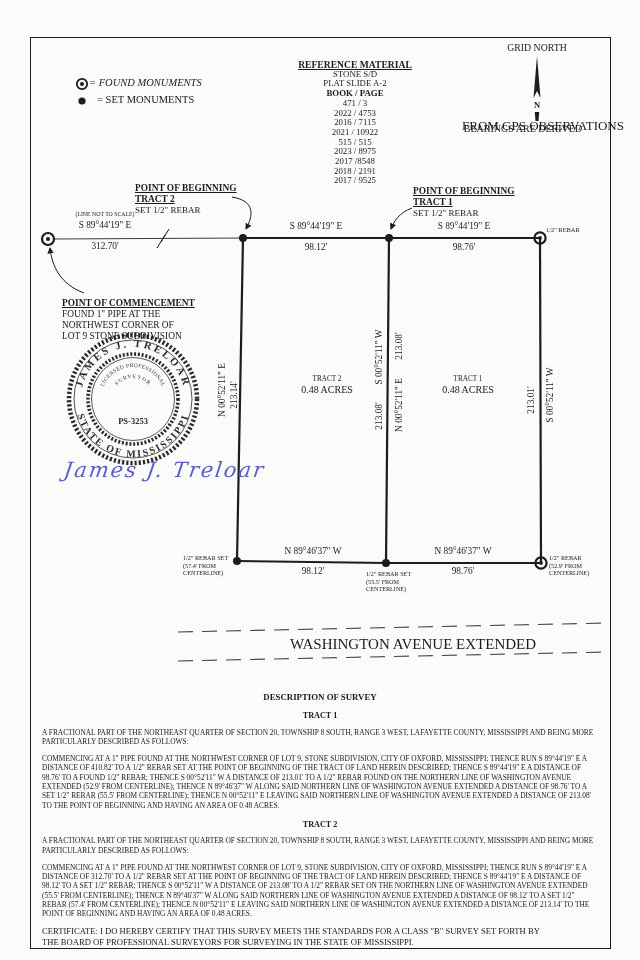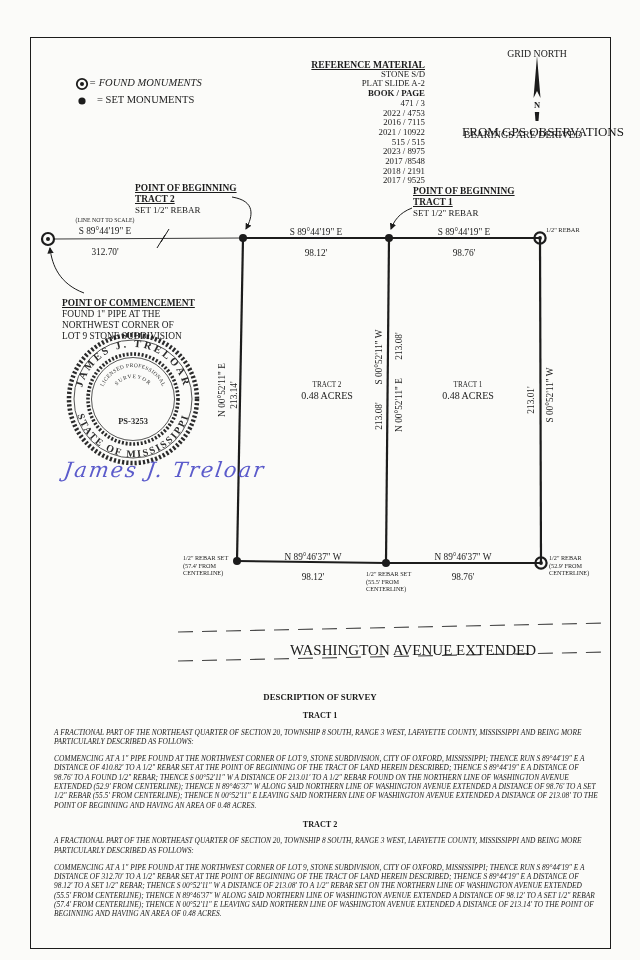--- a/index.html
+++ b/index.html
@@ -1,31 +1,31 @@
 <!DOCTYPE html>
 <html><head>
 <meta charset="utf-8">
 <style>
   html,body{margin:0;padding:0;background:#f6f6f4;}
   .page{position:relative;width:640px;height:960px;background:#fbfbf9;overflow:hidden;
         font-family:"Liberation Serif",serif;color:#1b1b1b;}
   .border{position:absolute;left:30px;top:37px;width:579px;height:910px;border:1.6px solid #1c1c1c;}
   .abs{position:absolute;white-space:nowrap;}
-  .ctr{text-align:center;margin-top:6px;}
+  .ctr{text-align:center;}
   .b{font-weight:bold;}
   .u{text-decoration:underline;}
   .rot{transform:translate(-50%,-50%) rotate(-90deg);transform-origin:center;}
   .lbl9{font-size:9.3px;}
   .lbl10{font-size:10.5px;}
   .tiny{font-size:6.2px;line-height:7.6px;}
   svg{position:absolute;left:0;top:0;}
   .desc{position:absolute;left:42px;top:693px;width:556px;font-size:7.4px;line-height:9.3px;text-align:left;}
   .desc .h1{text-align:center;font-weight:bold;font-size:8.8px;margin:0 0 9px 0;}
   .desc .h2{text-align:center;font-weight:bold;font-size:8.2px;margin:0 0 7px 0;}
-  .desc p{margin:0 0 8px 12px;font-style:italic;}
+  .desc p{margin:0 0 8px 0;}
   .sig{font-family:"DejaVu Serif",serif;font-style:italic;font-size:21px;color:#5b5bcb;
        transform:skewX(-8deg);letter-spacing:2px;}
 </style>
 </head>
 <body>
 
 <div class="page">
   <div class="border"></div>
 
   <svg width="640" height="960" viewBox="0 0 640 960">
@@ -109,21 +109,21 @@
       <text font-size="5.4" letter-spacing="1">
         <textPath href="#sealIn2" startOffset="50%" text-anchor="middle">SURVEYOR</textPath>
       </text>
       <text x="133" y="424" font-size="8.5" font-weight="bold" text-anchor="middle">PS-3253</text>
     </g>
   </svg>
 
   <div class="abs lbl10" style="left:89px;top:77px;font-style:italic;">= FOUND MONUMENTS</div>
   <div class="abs lbl10" style="left:97px;top:94px;">= SET MONUMENTS</div>
 
-  <div class="abs ctr" style="left:285px;top:54px;width:140px;font-size:8.8px;line-height:9.7px;white-space:normal;text-align:right;">
+  <div class="abs ctr" style="left:285px;top:60px;width:140px;font-size:8.8px;line-height:9.7px;white-space:normal;">
     <div class="b u" style="font-size:9.6px;">REFERENCE MATERIAL</div>
     <div>STONE S/D</div>
     <div>PLAT SLIDE A-2</div>
     <div class="b">BOOK / PAGE</div>
     <div>471 / 3</div>
     <div>2022 / 4753</div>
     <div>2016 / 7115</div>
     <div>2021 / 10922</div>
     <div>515 / 515</div>
     <div>2023 / 8975</div>
@@ -207,13 +207,14 @@
   <div class="desc" style="white-space:normal;">
     <div class="h1">DESCRIPTION OF SURVEY</div>
     <div class="h2">TRACT 1</div>
     <p>A FRACTIONAL PART OF THE NORTHEAST QUARTER OF SECTION 20, TOWNSHIP 8 SOUTH, RANGE 3 WEST, LAFAYETTE COUNTY, MISSISSIPPI AND BEING MORE PARTICULARLY DESCRIBED AS FOLLOWS:</p>
     <p>COMMENCING AT A 1" PIPE FOUND AT THE NORTHWEST CORNER OF LOT 9, STONE SUBDIVISION, CITY OF OXFORD, MISSISSIPPI; THENCE RUN S 89°44'19" E A DISTANCE OF 410.82' TO A 1/2" REBAR SET AT THE POINT OF BEGINNING OF THE TRACT OF LAND HEREIN DESCRIBED; THENCE S 89°44'19" E A DISTANCE OF 98.76' TO A FOUND 1/2" REBAR; THENCE S 00°52'11" W A DISTANCE OF 213.01' TO A 1/2" REBAR FOUND ON THE NORTHERN LINE OF WASHINGTON AVENUE EXTENDED (52.9' FROM CENTERLINE); THENCE N 89°46'37" W ALONG SAID NORTHERN LINE OF WASHINGTON AVENUE EXTENDED A DISTANCE OF 98.76' TO A SET 1/2" REBAR (55.5' FROM CENTERLINE); THENCE N 00°52'11" E LEAVING SAID NORTHERN LINE OF WASHINGTON AVENUE EXTENDED A DISTANCE OF 213.08' TO THE POINT OF BEGINNING AND HAVING AN AREA OF 0.48 ACRES.</p>
     <div class="h2" style="margin-top:10px;">TRACT 2</div>
     <p>A FRACTIONAL PART OF THE NORTHEAST QUARTER OF SECTION 20, TOWNSHIP 8 SOUTH, RANGE 3 WEST, LAFAYETTE COUNTY, MISSISSIPPI AND BEING MORE PARTICULARLY DESCRIBED AS FOLLOWS:</p>
     <p>COMMENCING AT A 1" PIPE FOUND AT THE NORTHWEST CORNER OF LOT 9, STONE SUBDIVISION, CITY OF OXFORD, MISSISSIPPI; THENCE RUN S 89°44'19" E A DISTANCE OF 312.70' TO A 1/2" REBAR SET AT THE POINT OF BEGINNING OF THE TRACT OF LAND HEREIN DESCRIBED; THENCE S 89°44'19" E A DISTANCE OF 98.12' TO A SET 1/2" REBAR; THENCE S 00°52'11" W A DISTANCE OF 213.08' TO A 1/2" REBAR SET ON THE NORTHERN LINE OF WASHINGTON AVENUE EXTENDED (55.5' FROM CENTERLINE); THENCE N 89°46'37" W ALONG SAID NORTHERN LINE OF WASHINGTON AVENUE EXTENDED A DISTANCE OF 98.12' TO A SET 1/2" REBAR (57.4' FROM CENTERLINE); THENCE N 00°52'11" E LEAVING SAID NORTHERN LINE OF WASHINGTON AVENUE EXTENDED A DISTANCE OF 213.14' TO THE POINT OF BEGINNING AND HAVING AN AREA OF 0.48 ACRES.</p>
   </div>
 
+  <div class="abs" style="left:42px;top:926px;width:510px;font-size:8.6px;line-height:10.6px;white-space:normal;">CERTIFICATE: I DO HEREBY CERTIFY THAT THIS SURVEY MEETS THE STANDARDS FOR A CLASS "B" SURVEY SET FORTH BY THE BOARD OF PROFESSIONAL SURVEYORS FOR SURVEYING IN THE STATE OF MISSISSIPPI.</div>
 </div>
 
 </body></html>

